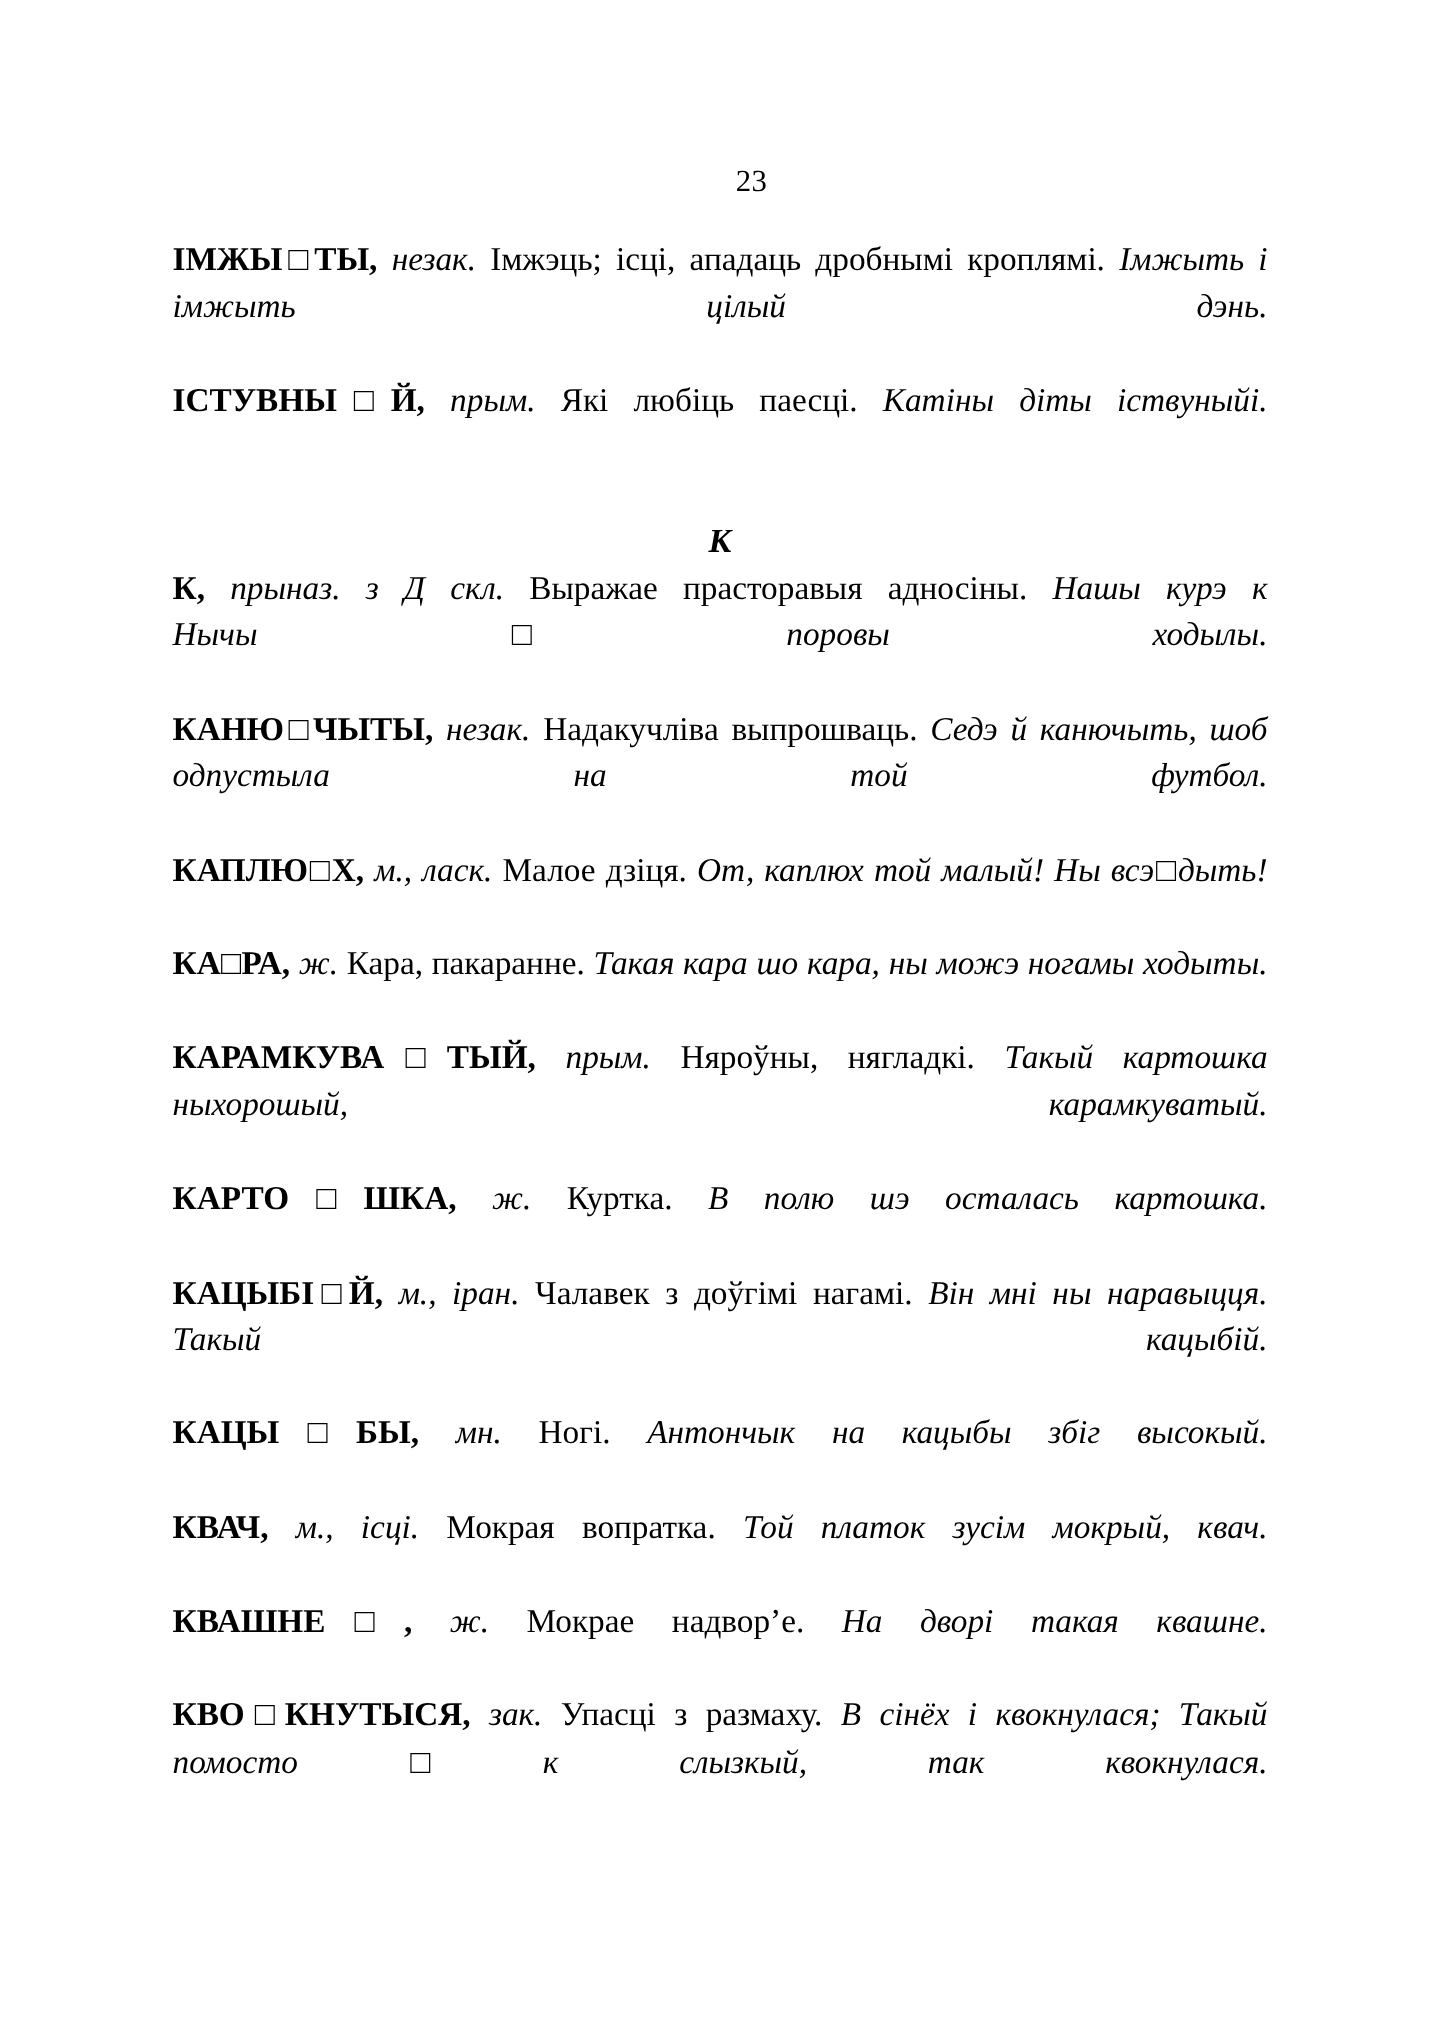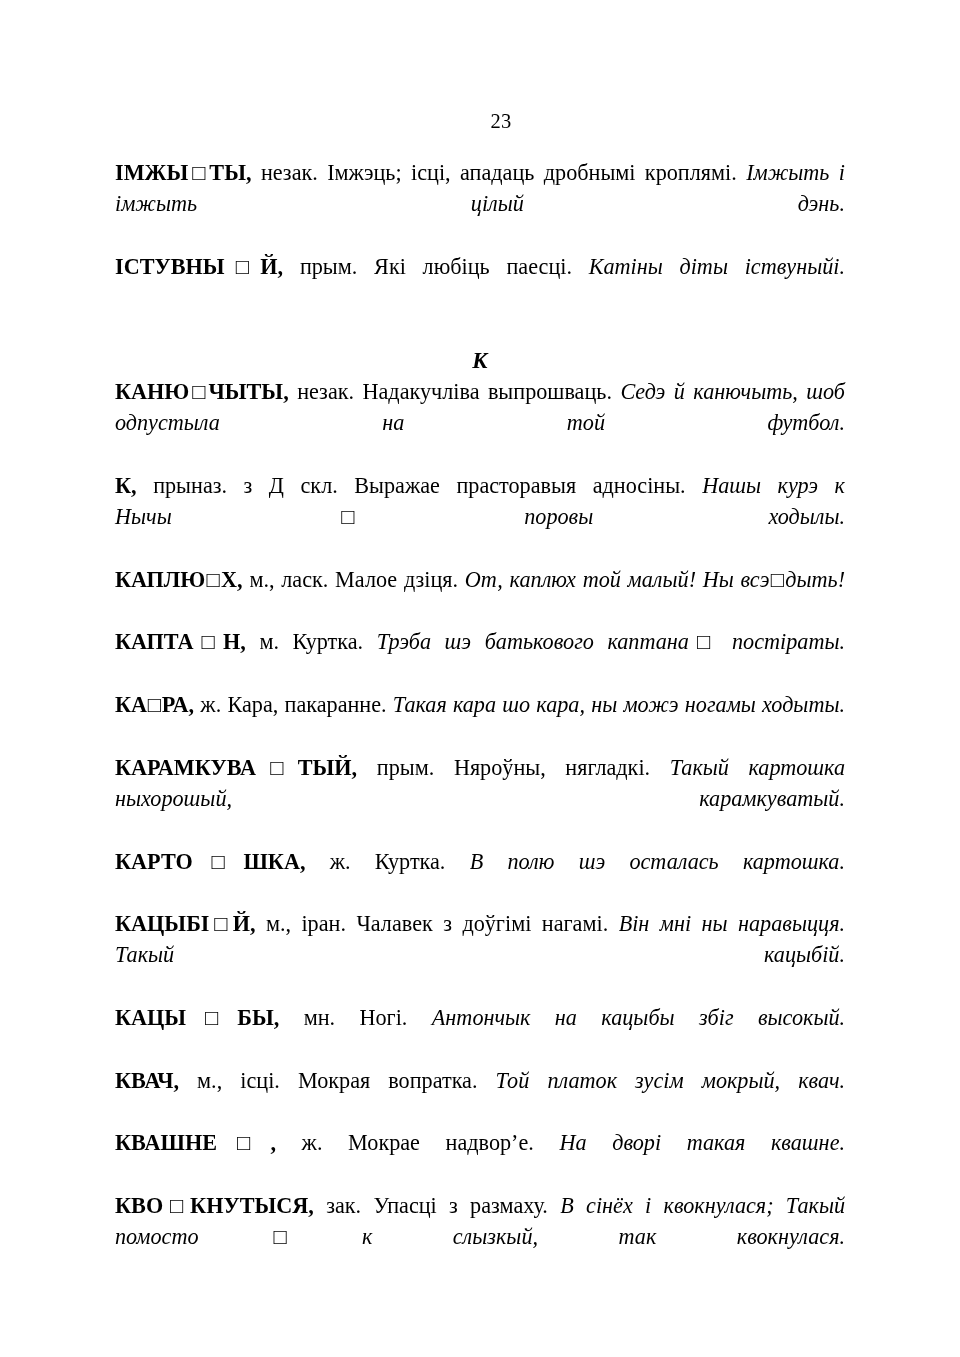--- a/index.html
+++ b/index.html
@@ -52,20 +52,21 @@
   .entry::after {
     content: "";
     display: inline-block;
     width: 100%;
   }
   .headword {
     font-weight: bold;
     font-style: normal;
   }
   .gram {
+    font-style: italic;
   }
   .gloss {
     font-style: normal;
     font-family: Liberation Serif, serif;
   }
   .example {
     font-style: italic;
   }
   .section-letter {
     text-align: center;
@@ -102,46 +103,40 @@
       <span class="gram">прым.</span>
       <span class="gloss">Які любіць паесці.</span>
       <span class="example">Катіны діты іствуныйі.</span>
     </p>
 
     <div class="spacer-line"></div>
 
     <p class="section-letter">К</p>
 
     <p class="entry">
+      <span class="headword">К,</span>
+      <span class="gram">прыназ. з Д скл.</span>
+      <span class="gloss">Выражае прасторавыя адносіны.</span>
+      <span class="example">Нашы курэ к Нычы□поровы ходылы.</span>
+    </p>
+
+    <p class="entry">
       <span class="headword">КАНЮ□ЧЫТЫ,</span>
       <span class="gram">незак.</span>
       <span class="gloss">Надакучліва выпрошваць.</span>
       <span class="example">Седэ й канючыть, шоб одпустыла на той футбол.</span>
-    </p>
-
-    <p class="entry">
-      <span class="headword">К,</span>
-      <span class="gram">прыназ. з Д скл.</span>
-      <span class="gloss">Выражае прасторавыя адносіны.</span>
-      <span class="example">Нашы курэ к Нычы□поровы ходылы.</span>
     </p>
 
     <p class="entry">
       <span class="headword">КАПЛЮ□Х,</span>
       <span class="gram">м., ласк.</span>
       <span class="gloss">Малое дзіця.</span>
       <span class="example">От, каплюх той малый! Ны всэ□дыть!</span>
     </p>
 
-    <p class="entry">
-      <span class="headword">КАПТА□Н,</span>
-      <span class="gram">м.</span>
-      <span class="gloss">Куртка.</span>
-      <span class="example">Трэба шэ батькового каптана□ постіраты.</span>
-    </p>
 
 
     <p class="entry">
       <span class="headword">КА□РА,</span>
       <span class="gram">ж.</span>
       <span class="gloss">Кара, пакаранне.</span>
       <span class="example">Такая кара шо кара, ны можэ ногамы ходыты.</span>
     </p>
 
     <p class="entry">

